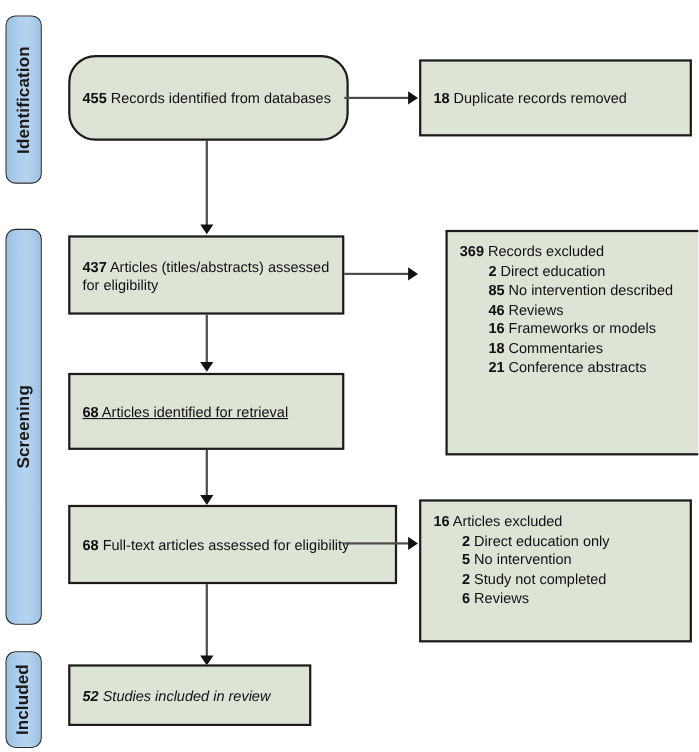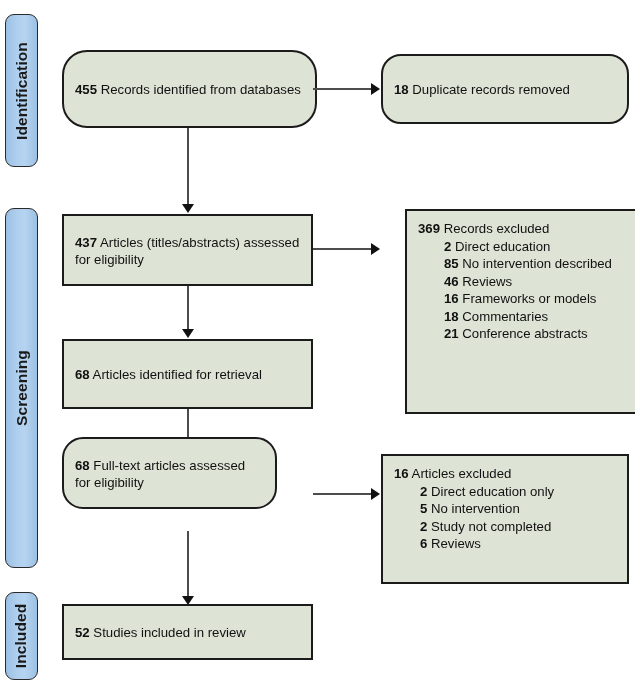--- a/index.html
+++ b/index.html
@@ -115,21 +115,21 @@
     <span class="stage-label">Included</span>
   </div>
 
   <div class="box vcenter" style="left:62px; top:50px; width:255px; height:78px;border-radius:25px;">
     <div class="lead">
       <span class="num">455</span>
       <span>Records identified from databases</span>
     </div>
   </div>
 
-  <div class="box vcenter" style="left:381px; top:54px; width:248px; height:70px;border-radius:20px;">
+  <div class="box vcenter" style="left:381px; top:54px; width:248px; height:70px;">
     <div class="lead">
       <span class="num">18</span>
       <span>Duplicate records removed</span>
     </div>
   </div>
 
   <div class="hline" style="left:313px; top:88px; width:59px;"></div>
   <div class="arrow-right" style="left:371px; top:83px;"></div>
 
   <div class="vline" style="left:187px; top:128px; height:78px;"></div>
@@ -174,31 +174,31 @@
       </li>
     </ul>
   </div>
 
   <div class="hline" style="left:313px; top:248px; width:59px;"></div>
   <div class="arrow-right" style="left:371px; top:243px;"></div>
 
   <div class="vline" style="left:187px; top:286px; height:46px;"></div>
   <div class="arrow-down" style="left:182px; top:329px;"></div>
 
-  <div class="box vcenter" style="left:62px; top:339px; width:251px; height:70px;">
+  <div class="box vcenter" style="left:62px; top:339px; width:251px; height:70px;text-decoration:underline;">
     <div class="lead">
       <span class="num">68</span>
       <span>Articles identified for retrieval</span>
     </div>
   </div>
 
   <div class="vline" style="left:187px; top:409px; height:44px;"></div>
   <div class="arrow-down" style="left:182px; top:450px;"></div>
 
-  <div class="box vcenter" style="left:62px; top:437px; width:215px; height:72px;border-radius:21px;">
+  <div class="box vcenter" style="left:62px; top:459px; width:299px; height:72px;">
     <div class="lead">
       <span class="num">68</span>
       <span>Full-text articles assessed for eligibility</span>
     </div>
   </div>
 
   <div class="box" style="left:381px; top:454px; width:248px; height:130px;">
     <div class="lead">
       <span class="num">16</span>
       <span>Articles excluded</span>
@@ -222,20 +222,20 @@
       </li>
     </ul>
   </div>
 
   <div class="hline" style="left:313px; top:493px; width:59px;"></div>
   <div class="arrow-right" style="left:371px; top:488px;"></div>
 
   <div class="vline" style="left:187px; top:531px; height:67px;"></div>
   <div class="arrow-down" style="left:182px; top:596px;"></div>
 
-  <div class="box vcenter" style="left:62px; top:604px; width:251px; height:56px;">
+  <div class="box vcenter" style="left:62px; top:604px; width:221px; height:56px;font-style:italic;">
     <div class="lead">
       <span class="num">52</span>
       <span>Studies included in review</span>
     </div>
   </div>
 
 </div>
 
 </body></html>

